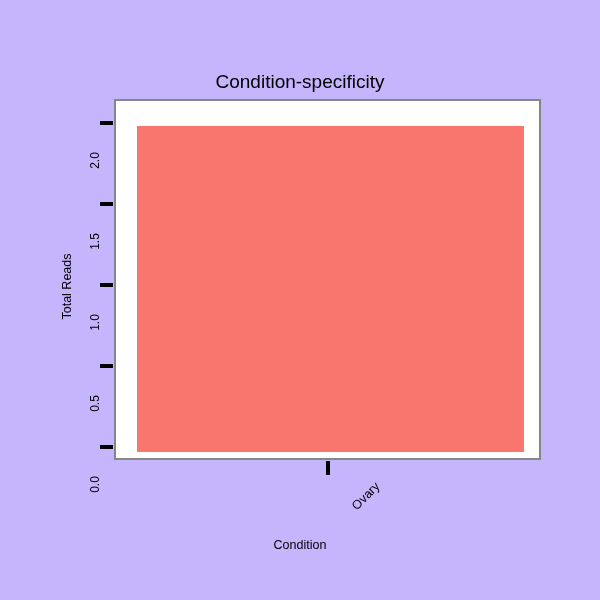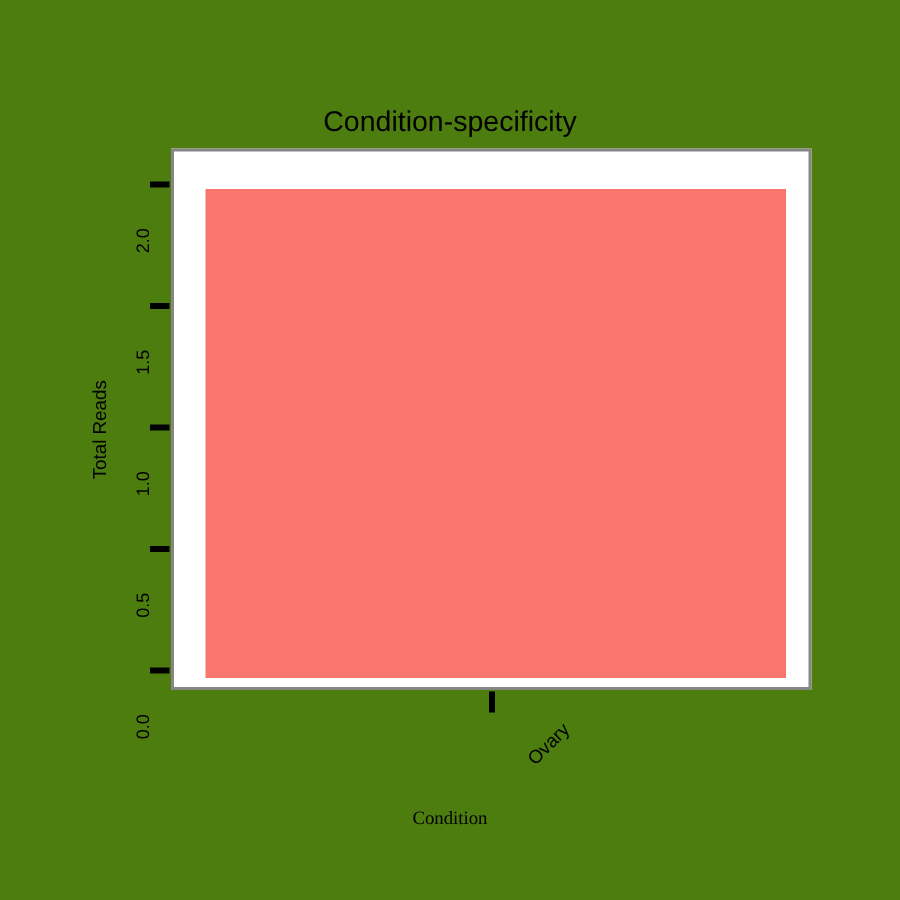--- a/index.html
+++ b/index.html
@@ -12,21 +12,21 @@
     height: 600px;
     font-family: "Liberation Sans", sans-serif;
     color: #000000;
     overflow: hidden;
   }
 
   #plot-root {
     position: relative;
     width: 600px;
     height: 600px;
-    background: #4d7c0f;
+    background: #c4b5fd;
   }
 
   
   .chart-title {
     position: absolute;
     left: 0;
     top: 70px;
     width: 600px;
     text-align: center;
     font-size: 19px;
@@ -132,21 +132,20 @@
   .x-axis-title {
     position: absolute;
     left: 0;
     top: 538px;
     width: 600px;
     text-align: center;
     font-size: 12.5px;
     line-height: 14px;
     color: #000000;
     white-space: nowrap;
-    font-family: Liberation Serif, serif;
   }
 </style>
 </head>
 <body>
 
 <div id="plot-root">
 
   <div class="chart-title">Condition-specificity</div>
 
   <div class="panel">

